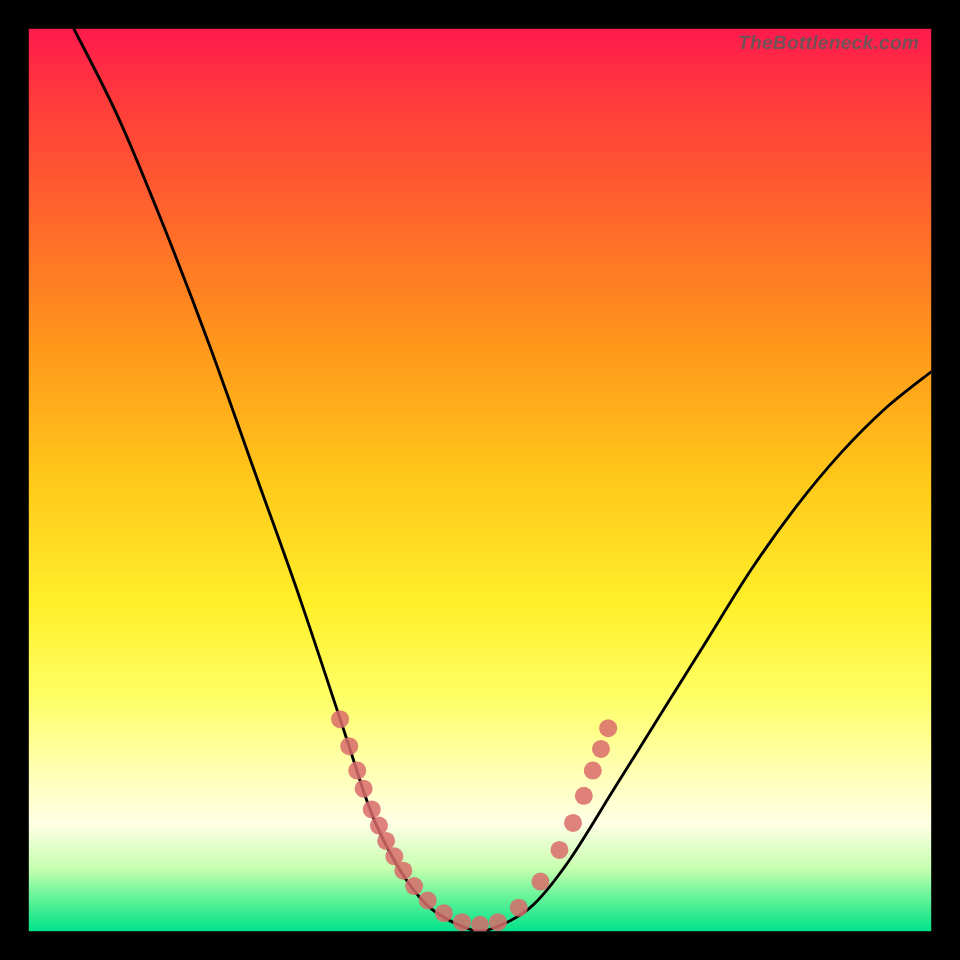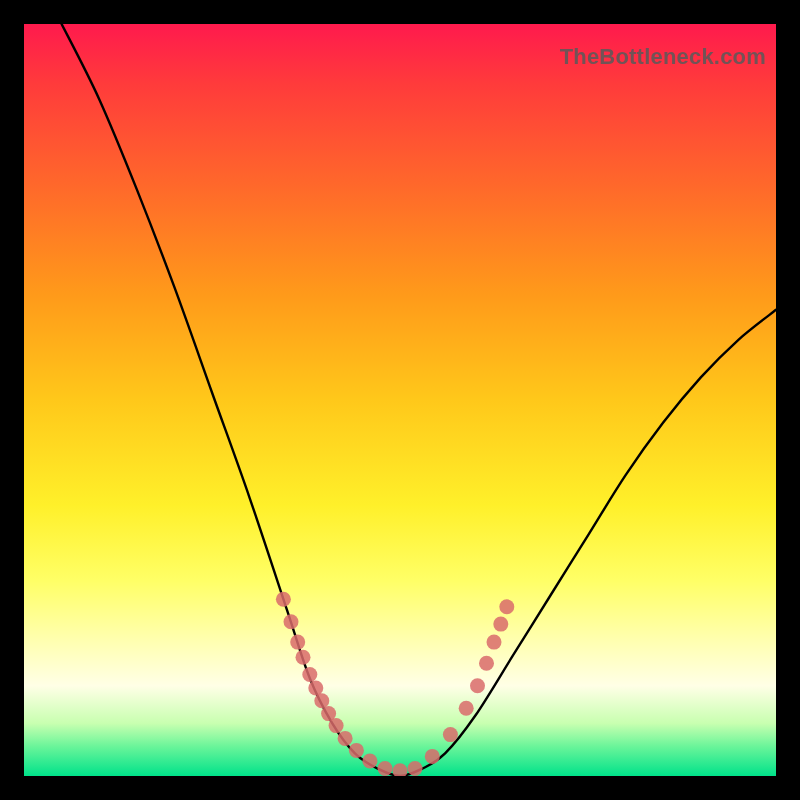--- a/index.html
+++ b/index.html
@@ -32,27 +32,28 @@
       #ffff66 74%,
       #ffffb0 82%,
       #ffffe6 88%,
       #c8ffb0 93%,
       #6cf59a 96%,
       #00e28a 100%
     );
   }
   .watermark {
     position: absolute;
-    top: 20px;
+    top: 4px;
     right: 10px;
     color: #5a5a5a;
-    font-size: 22px;
+    font-size: 16px;
     font-weight: 600;
     opacity: 0.85;
     letter-spacing: 0.2px;
+    font-style: italic;
   }
   svg.curve {
     position: absolute;
     left: 0;
     top: 0;
     width: 752px;
     height: 752px;
   }
 </style>
 </head>

